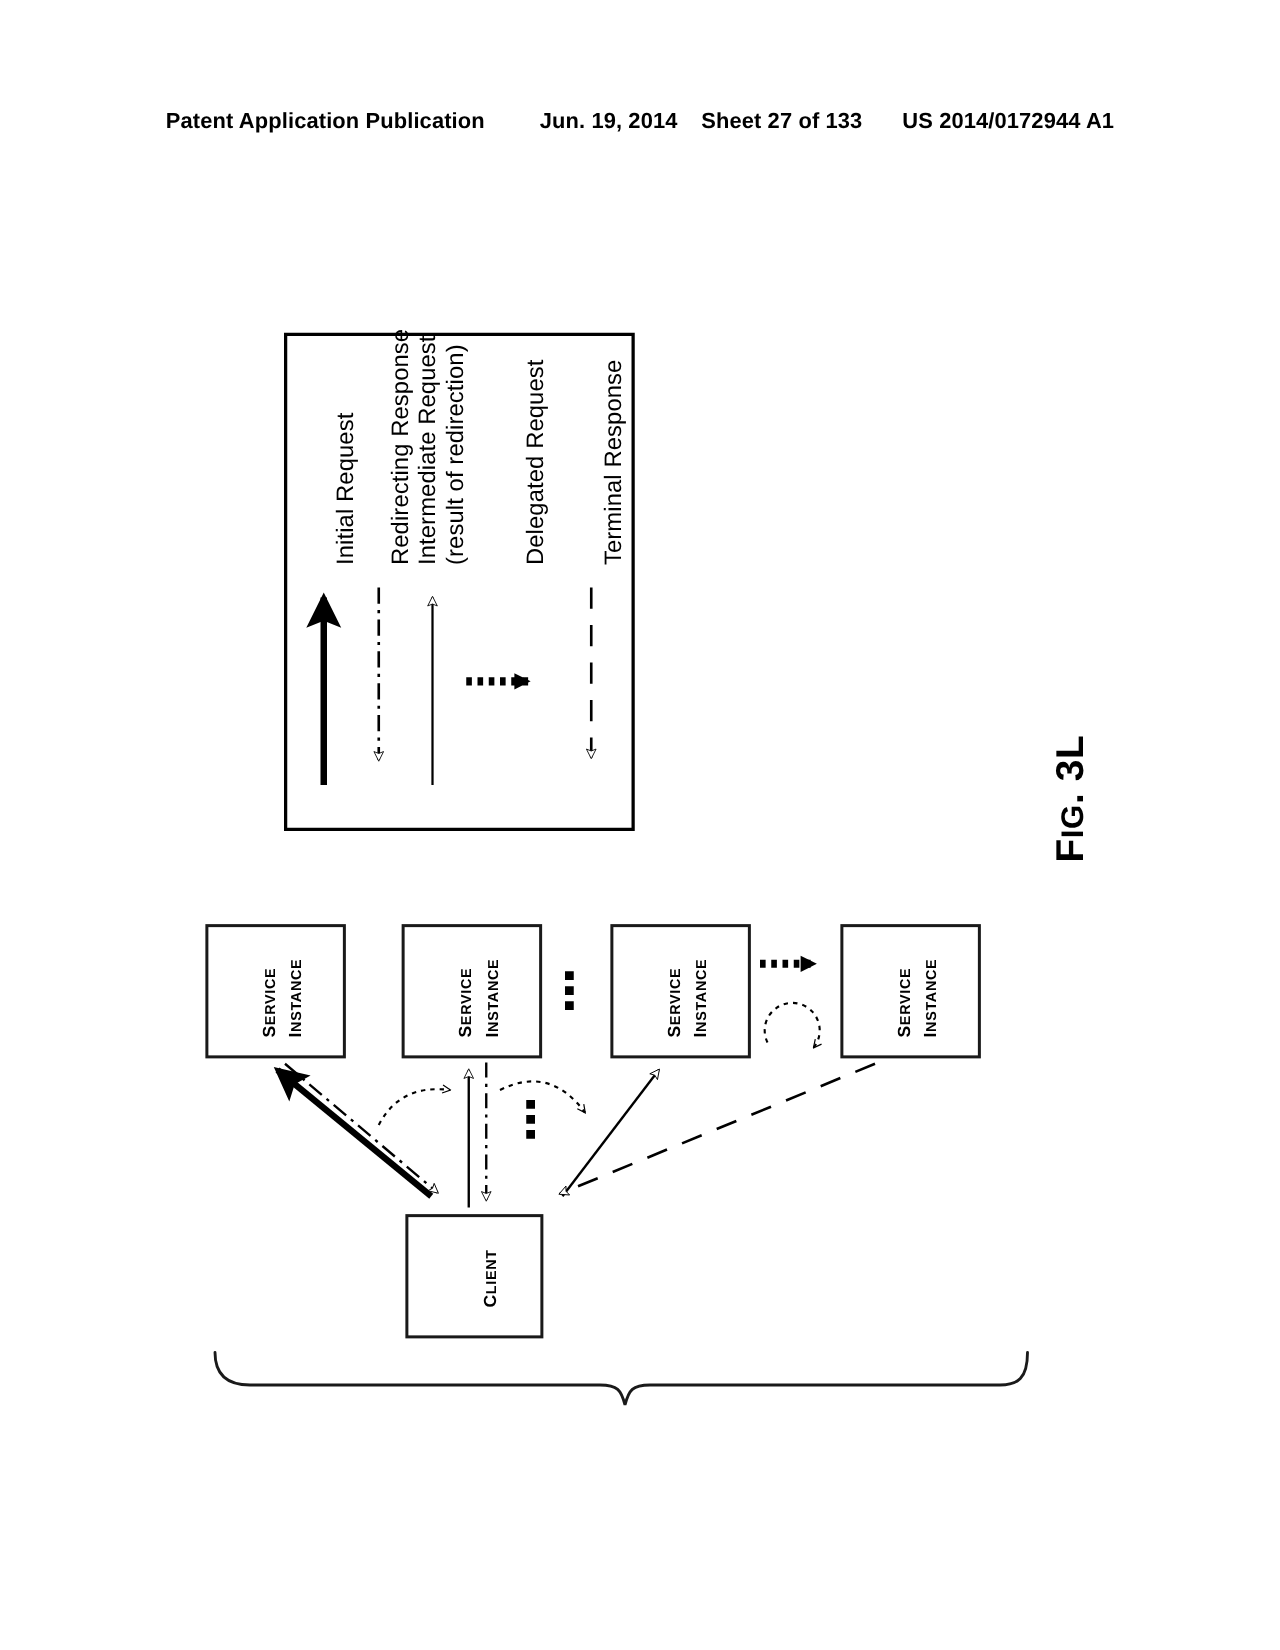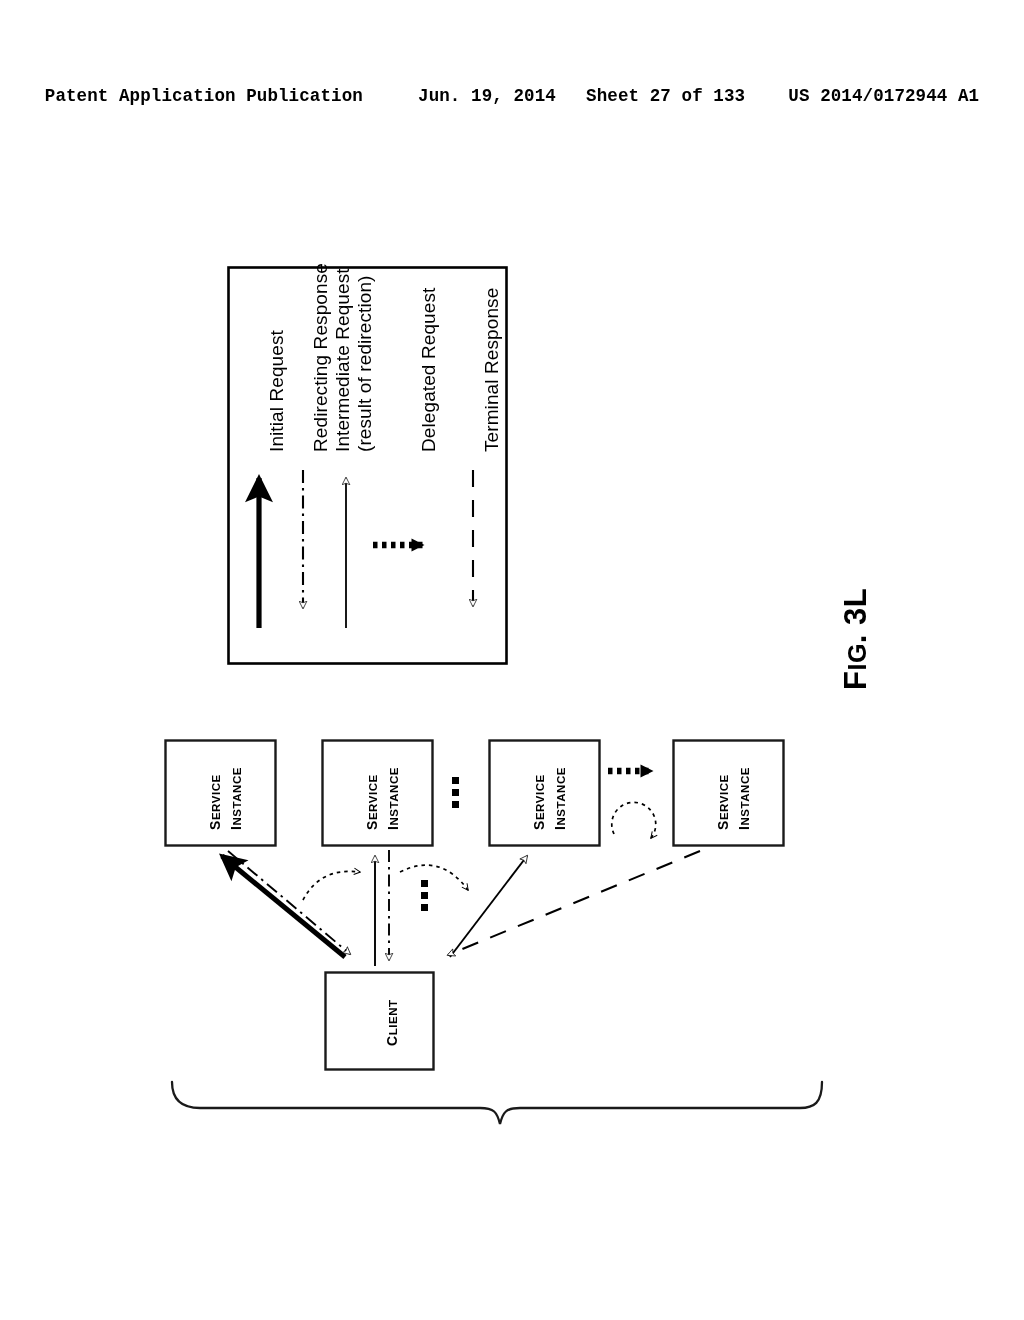--- a/index.html
+++ b/index.html
@@ -16,21 +16,21 @@
     overflow: hidden;
   }
 
   
   #page-header {
     position: absolute;
     top: 86px;
     left: 0;
     width: 1024px;
     text-align: center;
-    font-family: Liberation Mono, monospace;
+    font-family: Liberation Sans, sans-serif;
     font-weight: bold;
     font-size: 17.5px;
     letter-spacing: 0.1px;
     white-space: nowrap;
   }
   #page-header .seg { display: inline-block; }
   #page-header .gap-lg { display: inline-block; width: 34px; }
   #page-header .gap-sm { display: inline-block; width: 9px; }
   #page-header .gap-md { display: inline-block; width: 22px; }
 

